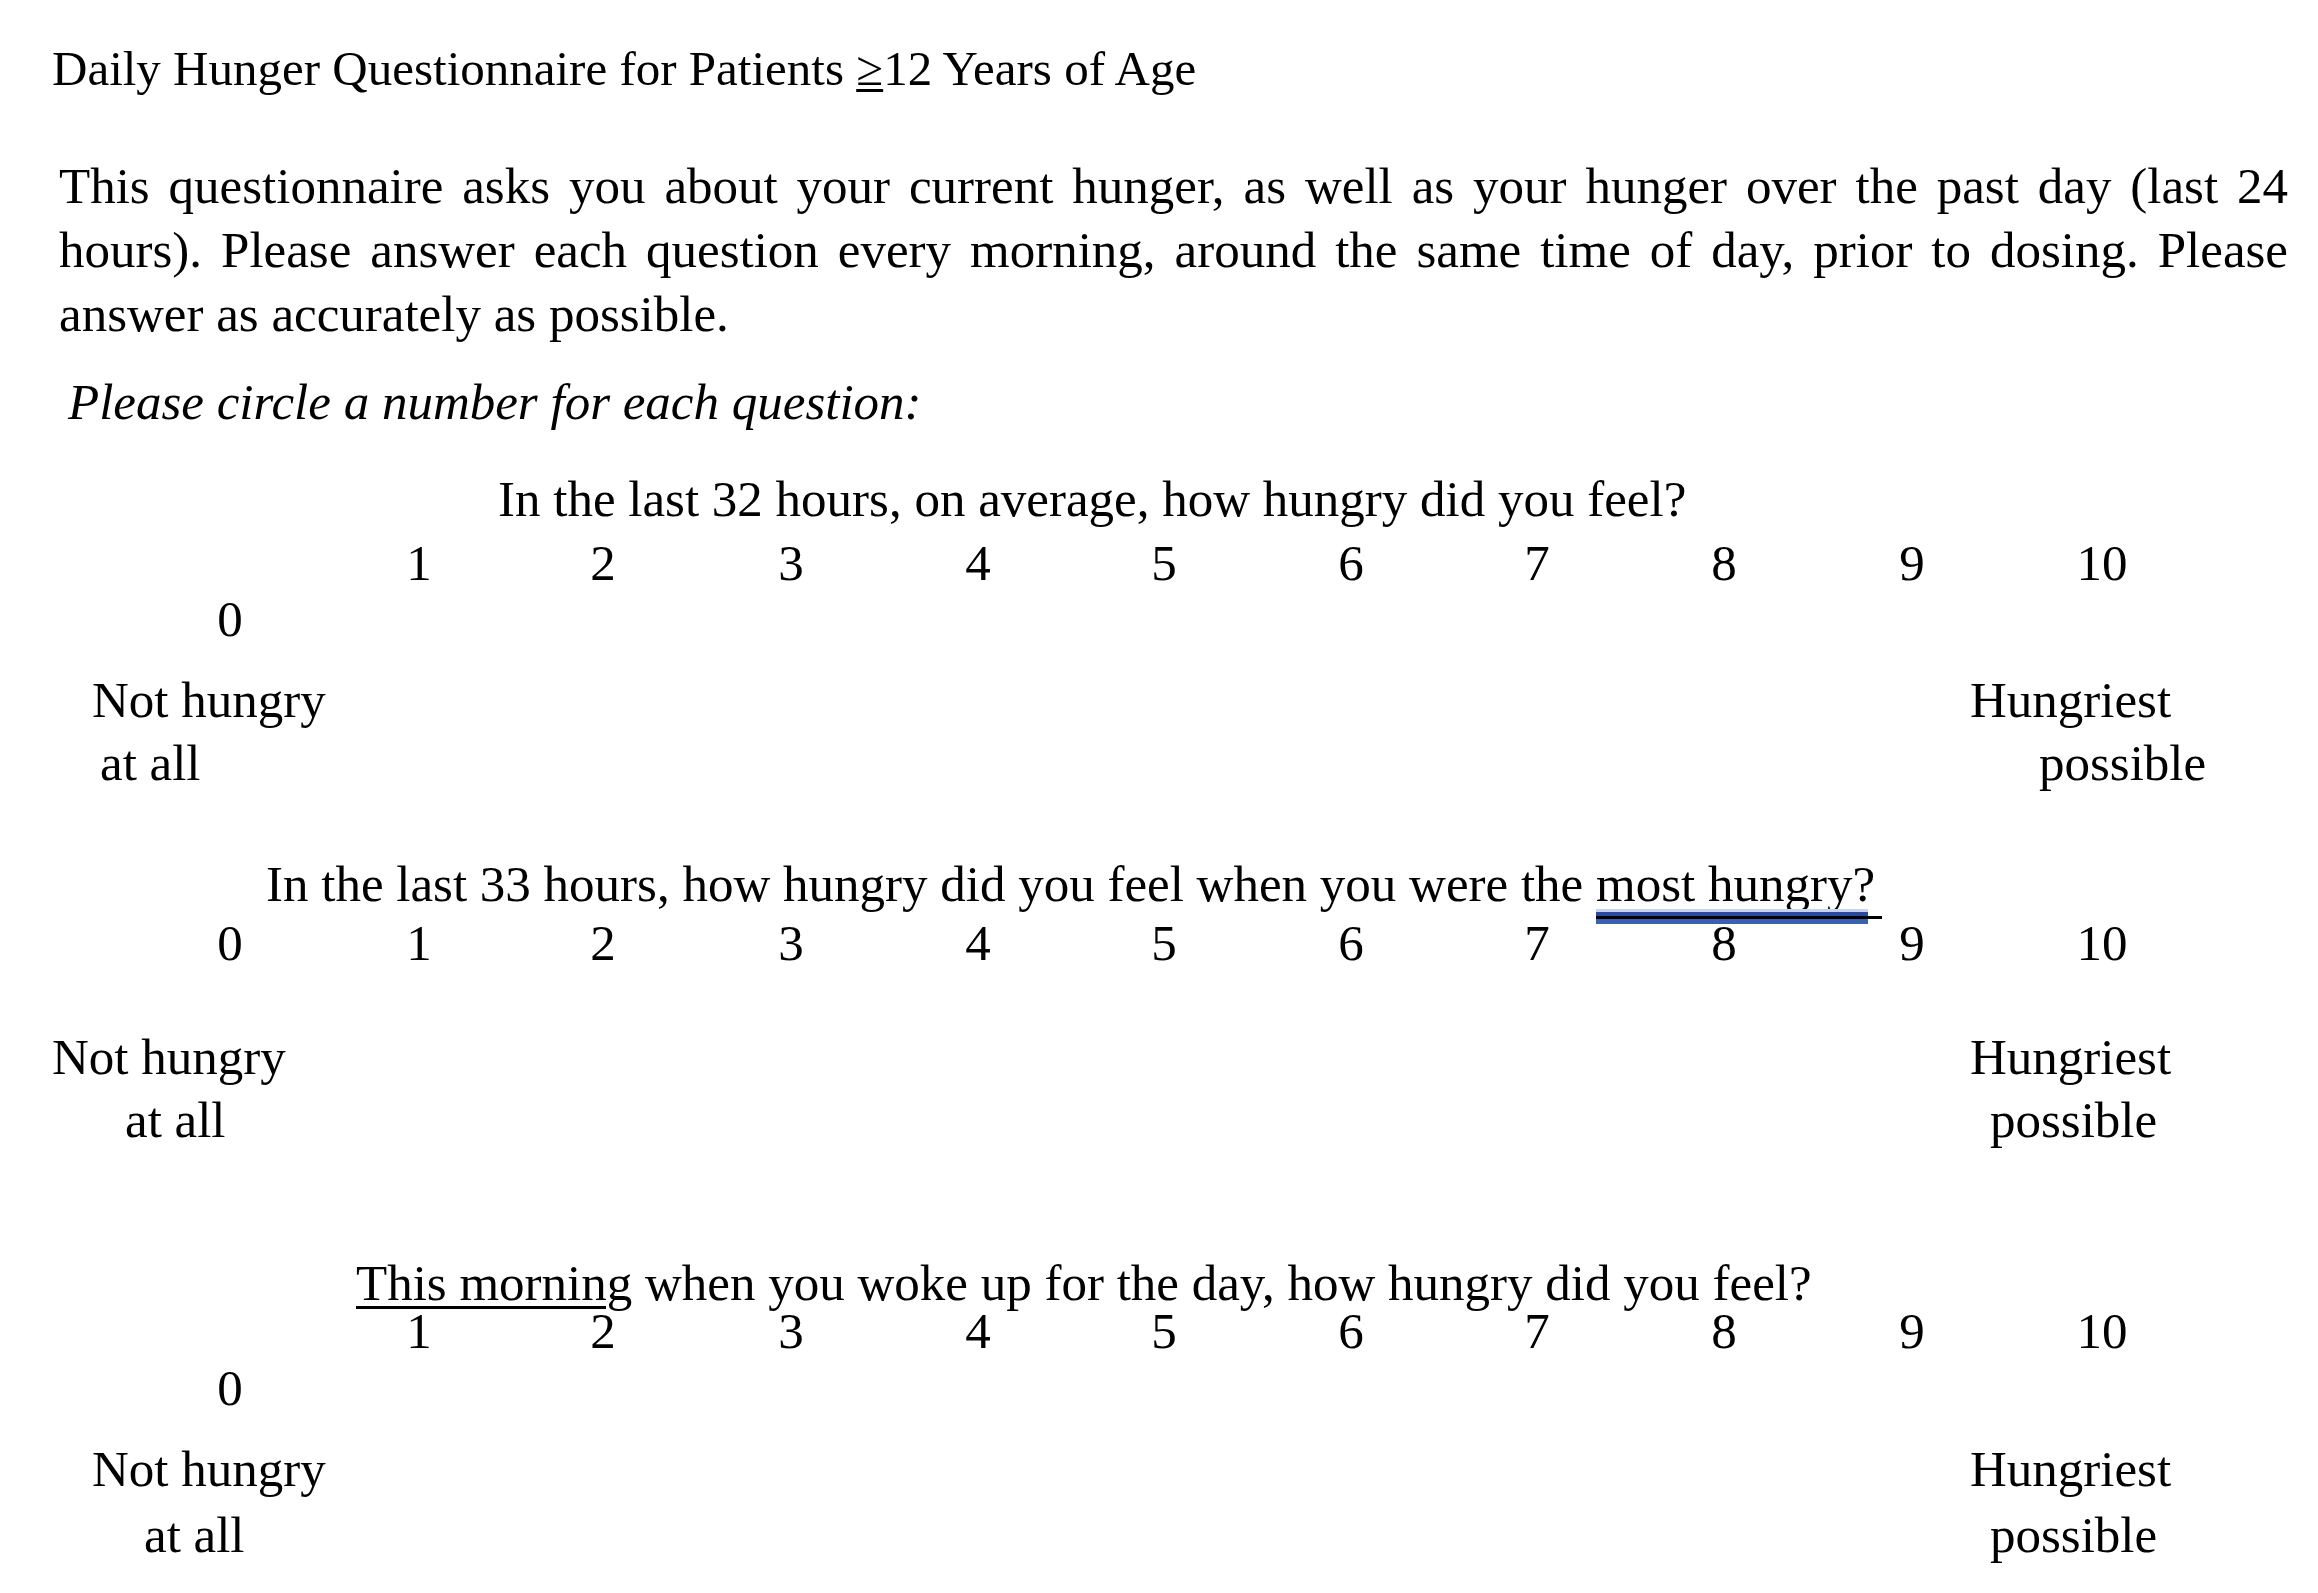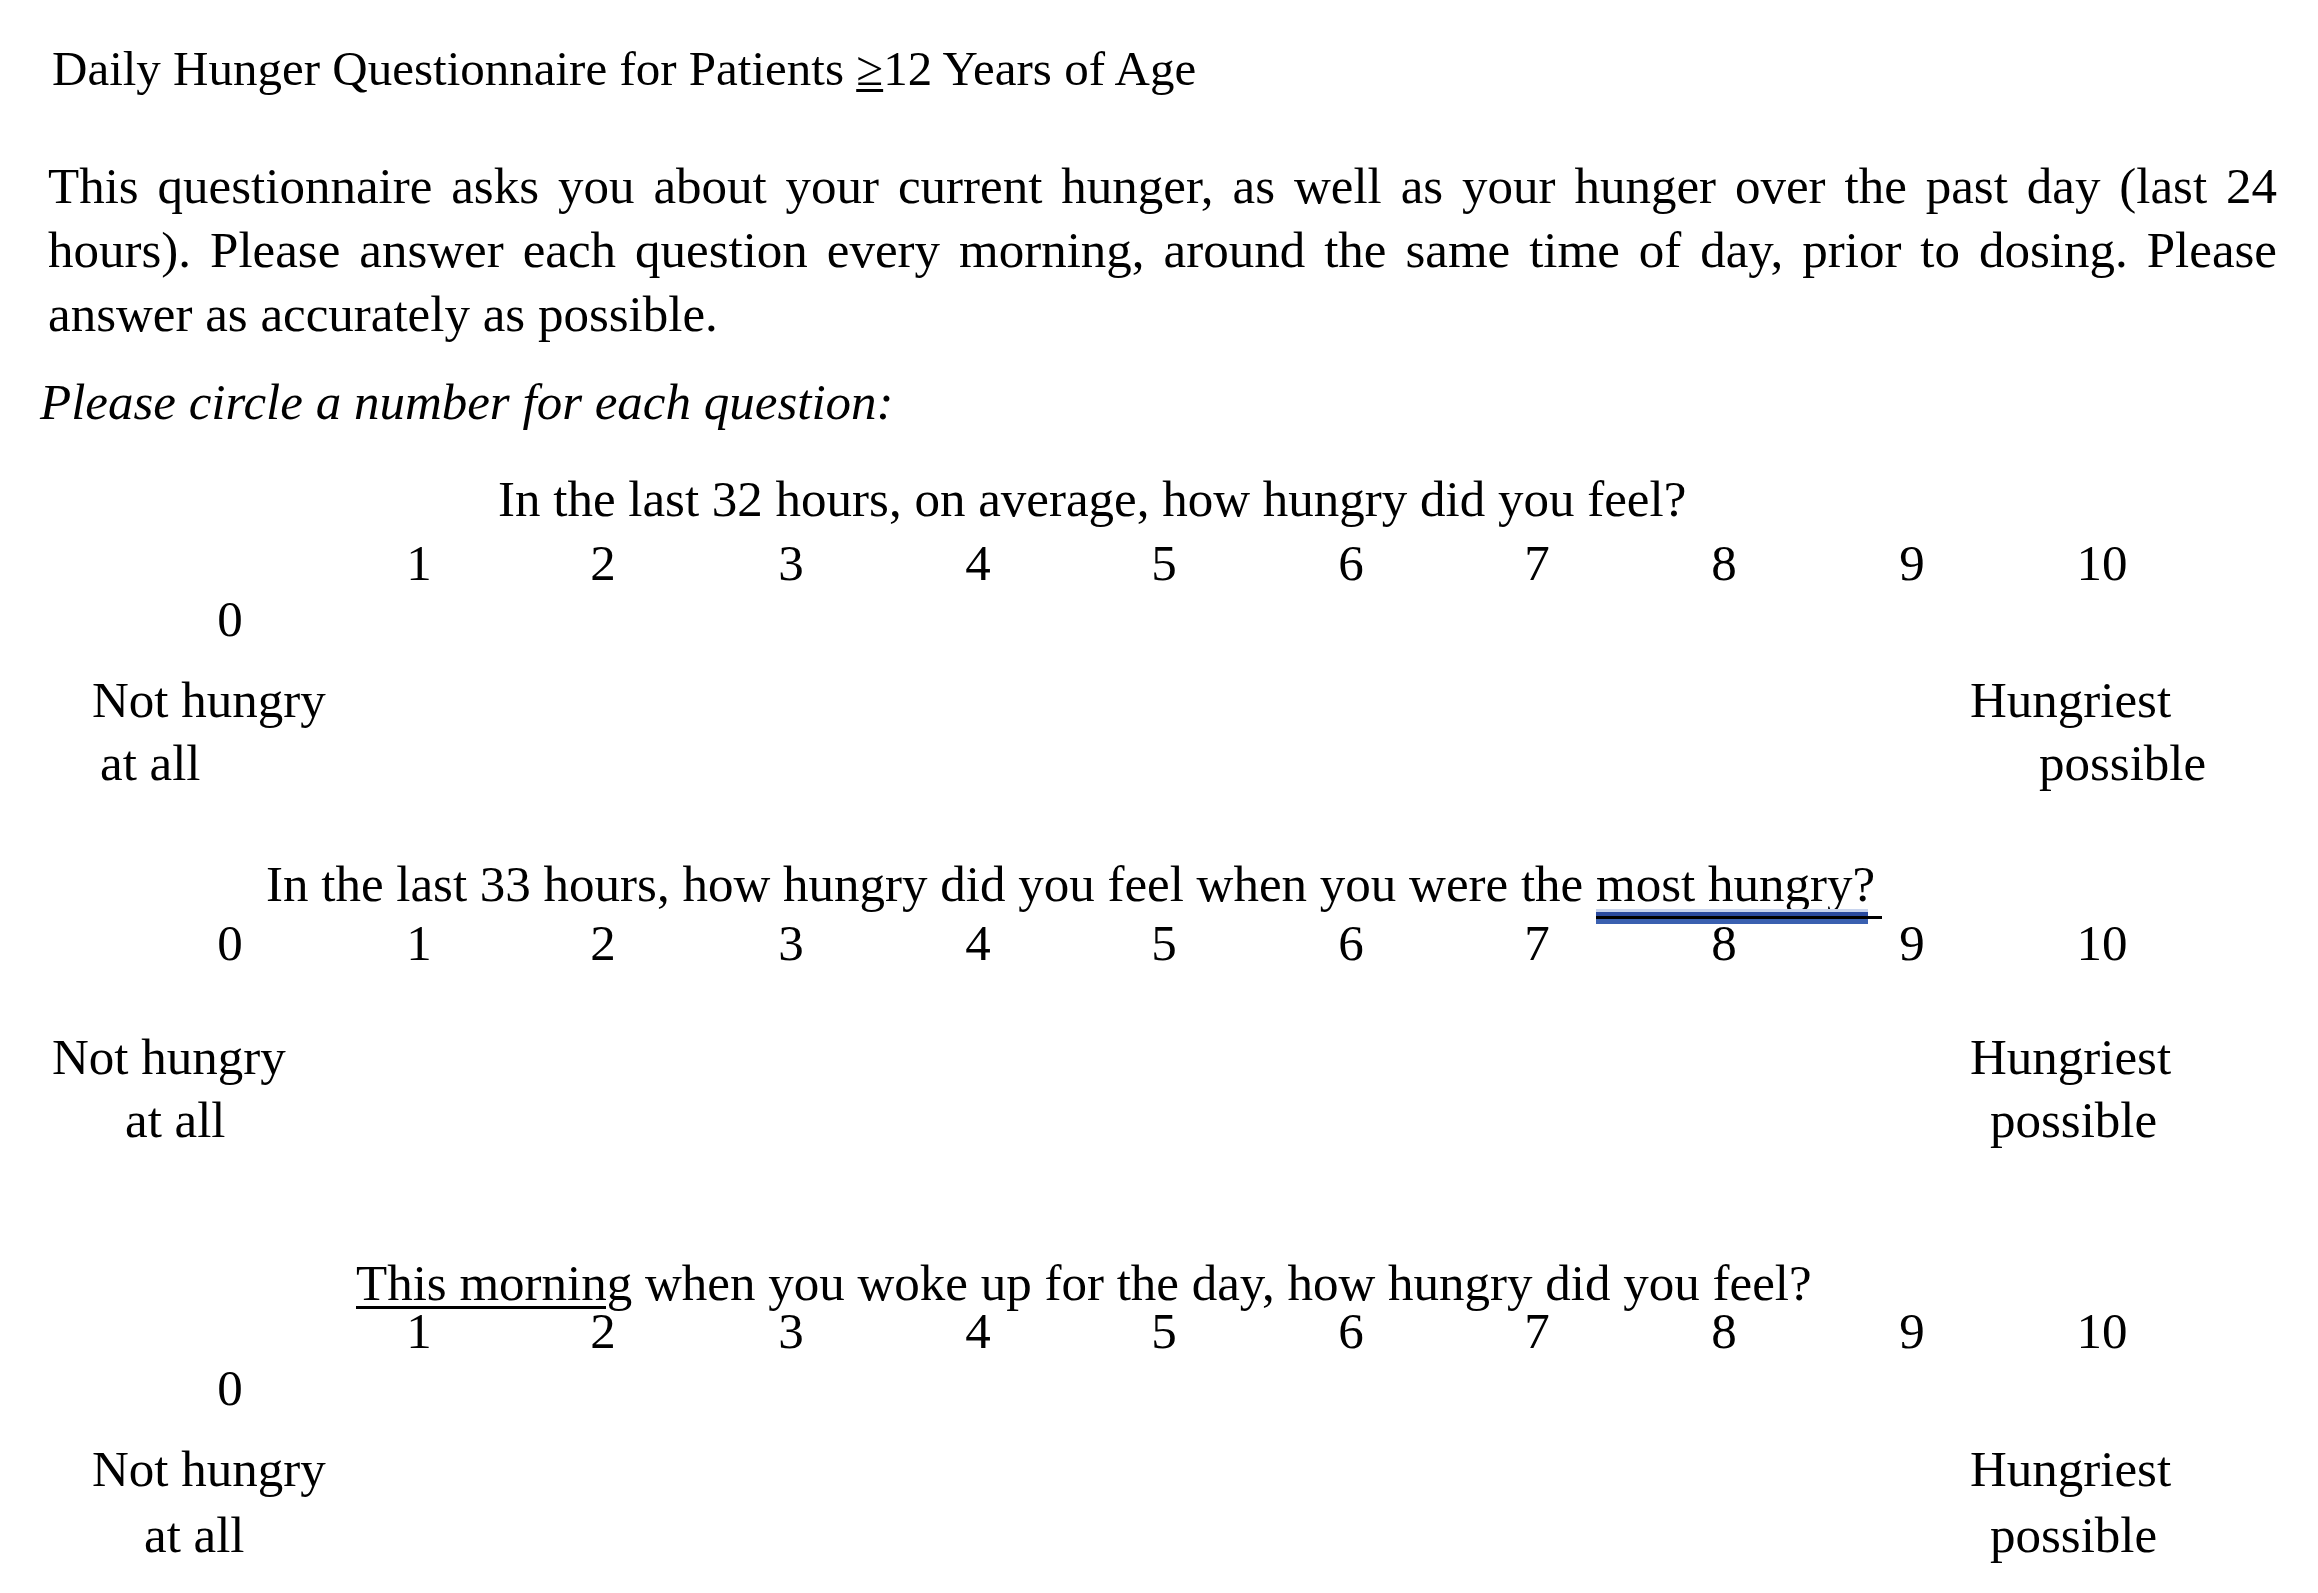--- a/index.html
+++ b/index.html
@@ -23,31 +23,31 @@
     font-weight: normal;
     line-height: 1;
     text-align: right;
   }
   .ge {
     text-decoration: underline;
     text-decoration-thickness: 3.2px;
     text-underline-offset: 4.2px;
   }
   .para {
-    left: 48px;
+    left: 59px;
     top: 154px;
     width: 2229px;
     font-size: 51px;
     line-height: 64px;
     white-space: normal;
     text-align: justify;
     text-align-last: left;
   }
   .instr {
-    left: 40px;
+    left: 68px;
     top: 377px;
     font-size: 51px;
     font-style: italic;
     line-height: 1;
     text-align: right;
   }
   .q {
     font-size: 51px;
     line-height: 1;
   }

